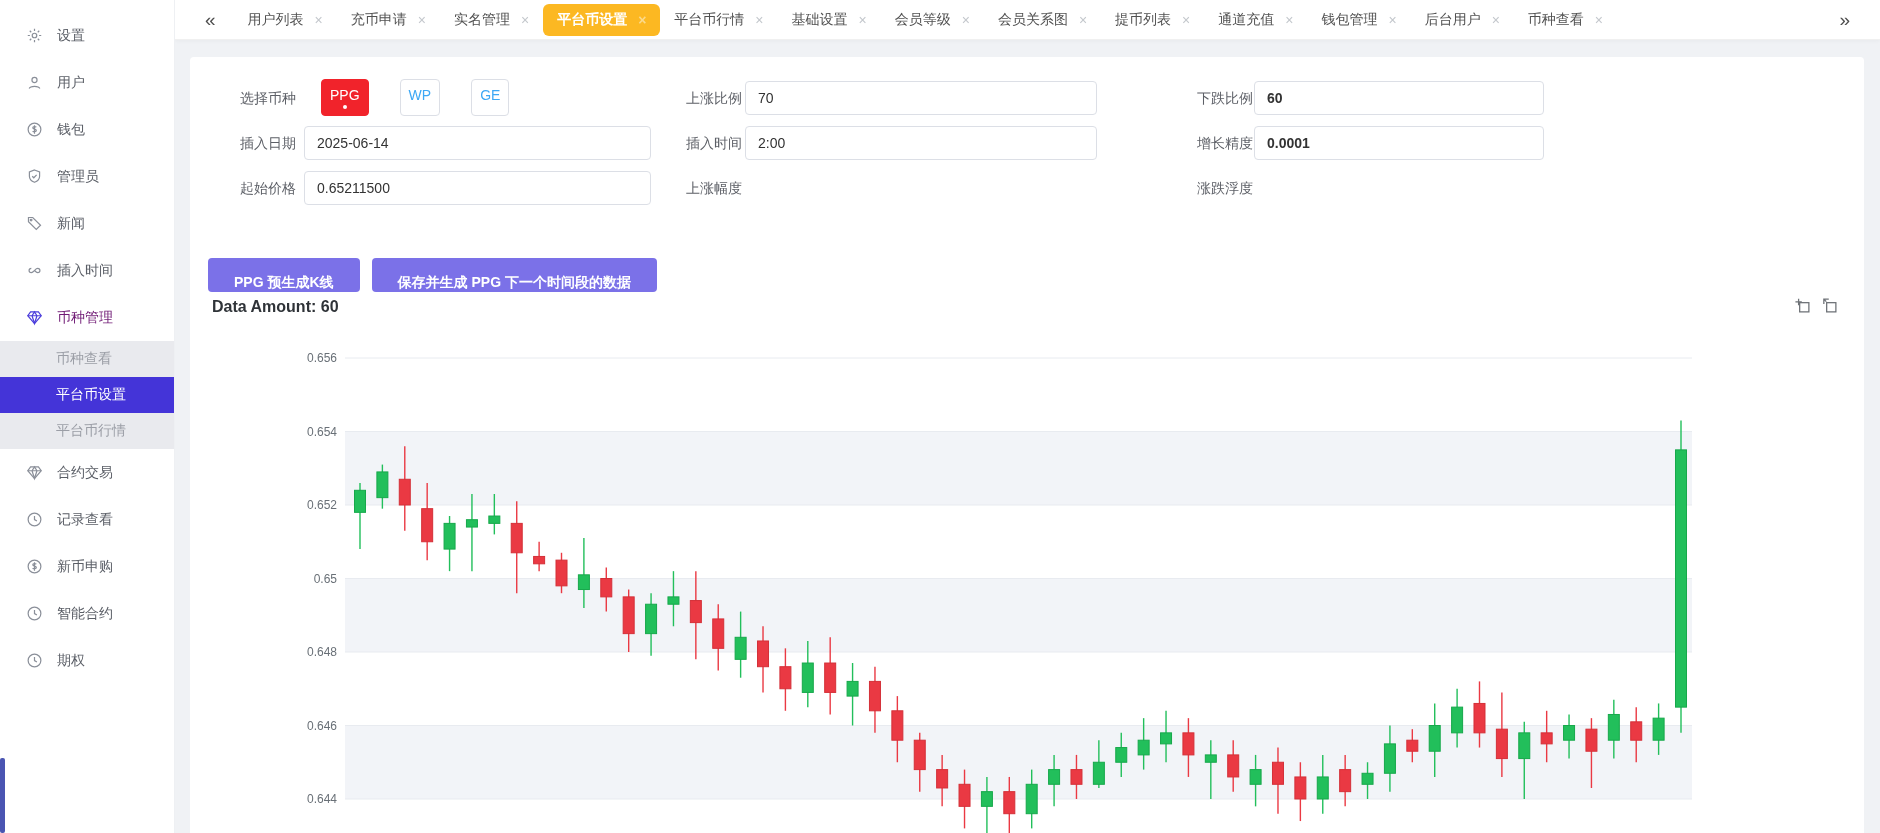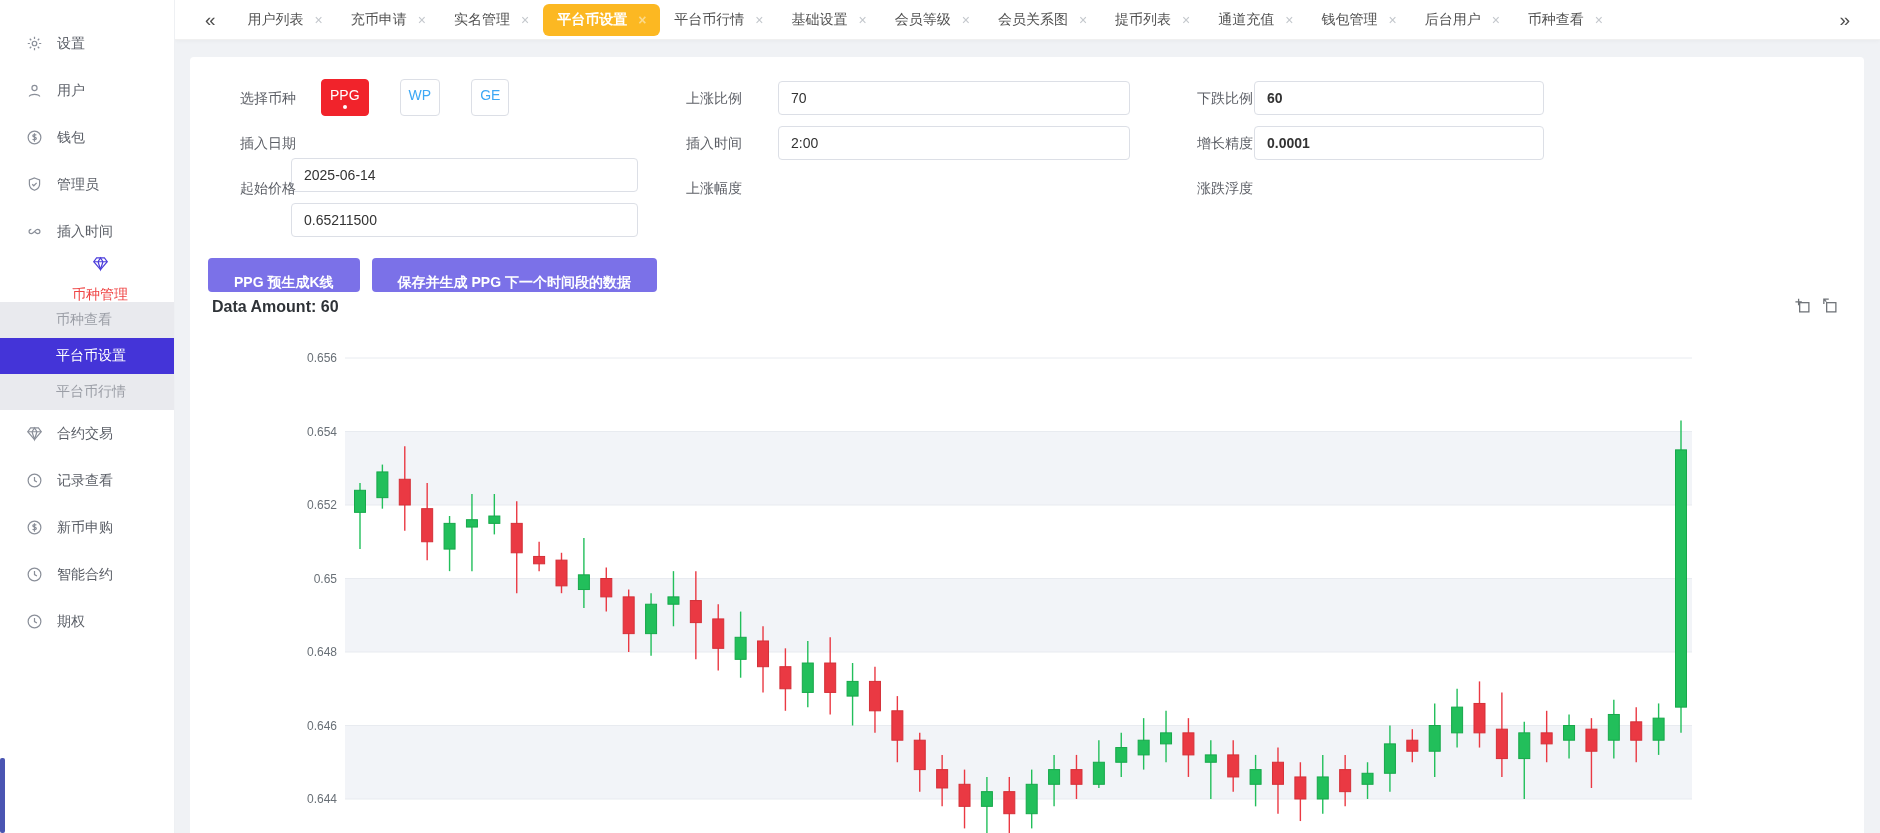--- a/index.html
+++ b/index.html
@@ -2,26 +2,26 @@
 <html><head>
 <meta charset="utf-8">
 <style>
   * { box-sizing: border-box; margin: 0; padding: 0; }
   html,body { width:1880px; height:833px; overflow:hidden; background:#f0f2f5;
               font-family:"Liberation Sans", sans-serif; }
 
   
   .sidebar { position:absolute; left:0; top:0; width:175px; height:833px;
              background:#fff; border-right:1px solid #eef0f3; z-index:5; }
-  .side-list { padding-top:20px; }
+  .side-list { padding-top:12px; }
   .side-item { height:47px; display:flex; align-items:center; gap:14px;
                padding-left:26px; color:#5a5e66; font-size:14px; cursor:pointer; }
   .side-item .sicon { width:17px; height:17px; color:#8a8f99; flex:0 0 17px; }
   .side-item .sicon svg { width:17px; height:17px; display:block; }
-  .side-item.parent-active { color:#ef4444;flex-direction:column; }
+  .side-item.parent-active { color:#701a75; }
   .side-item.parent-active .sicon { color:#4b3ddb; }
   .submenu { background:#e9eaee; }
   .sub-item { height:36px; display:flex; align-items:center; padding-left:56px;
               font-size:14px; color:#9b9ea6; cursor:pointer; }
   .sub-item.active { background:#4434d8; color:#fff; }
   .side-scroll { position:absolute; left:0; bottom:0; width:5px; height:75px;
                  background:#4a55b2; border-radius:2px; }
 
   
   .tabbar { position:absolute; left:175px; top:0; width:1705px; height:40px;
@@ -38,22 +38,22 @@
 
   
   .card { position:absolute; left:190px; top:57px; width:1674px; height:776px;
           background:#fff; border-radius:4px 4px 0 0; }
 
   .form-area { position:relative; height:160px; }
   .frow { position:absolute; left:0; height:34px; width:100%; }
   .frow.r1 { top:24px; } .frow.r2 { top:69px; } .frow.r3 { top:114px; }
   .flabel { position:absolute; top:0; height:34px; line-height:34px;
             font-size:14px; color:#5c5f66; white-space:nowrap; }
-  .pos-l1 { left:50px; } .pos-f1 { left:101px; width:347px;margin-top:32px; }
-  .pos-l2 { left:496px; } .pos-f2 { left:555px; width:352px;margin-left:33px; }
+  .pos-l1 { left:50px; } .pos-f1 { left:114px; width:347px; }
+  .pos-l2 { left:496px; } .pos-f2 { left:555px; width:352px; }
   .pos-l3 { left:1007px; } .pos-f3 { left:1064px; width:290px;font-weight:bold; }
   .finput { position:absolute; top:0; height:34px; border:1px solid #dcdfe6;
             border-radius:4px; padding:0 12px; font-size:14px; color:#333;
             font-family:"Liberation Sans", sans-serif; background:#fff; outline:none; }
 
   .coin-group { position:absolute; left:114px; top:-2px; display:flex; gap:14px; }
   .coin-btn { min-width:34px; height:37px; border-radius:4px; border:1px solid #dcdfe6;
               background:#fff; color:#3da8f5; font-size:14px; padding:0 8px; cursor:pointer;
               display:flex; flex-direction:column; align-items:center; justify-content:center;
               font-family:"Liberation Sans", sans-serif;margin-left:17px; }
@@ -110,20 +110,29 @@
         <span>钱包</span>
       </div>
       <div class="side-item">
         <span class="sicon">
           <svg viewBox="0 0 24 24" fill="none" stroke="currentColor" stroke-width="1.7">
             <path d="M12 2.8l7.2 2.7v6.1c0 4.3-3 6.9-7.2 8.6-4.2-1.7-7.2-4.3-7.2-8.6V5.5z"></path>
             <path d="M8.8 11.6l2.2 2.2 4-4"></path>
           </svg>
         </span>
         <span>管理员</span>
+      </div>
+      <div class="side-item">
+        <span class="sicon">
+          <svg viewBox="0 0 24 24" fill="none" stroke="currentColor" stroke-width="1.7">
+            <path d="M3.5 9.5v-6h6l11 11-6 6z"></path>
+            <circle cx="7.2" cy="7.2" r="1.2"></circle>
+          </svg>
+        </span>
+        <span>新闻</span>
       </div>
       <div class="side-item">
         <span class="sicon">
           <svg viewBox="0 0 24 24" fill="none" stroke="currentColor" stroke-width="1.7">
             <path d="M7.5 9c-4.2 0-4.2 6 0 6 2.1 0 3.1-1.5 4.5-3s2.4-3 4.5-3c4.2 0 4.2 6 0 6-2.1 0-3.1-1.5-4.5-3"></path>
           </svg>
         </span>
         <span>插入时间</span>
       </div>
       <div class="side-item parent-active">

